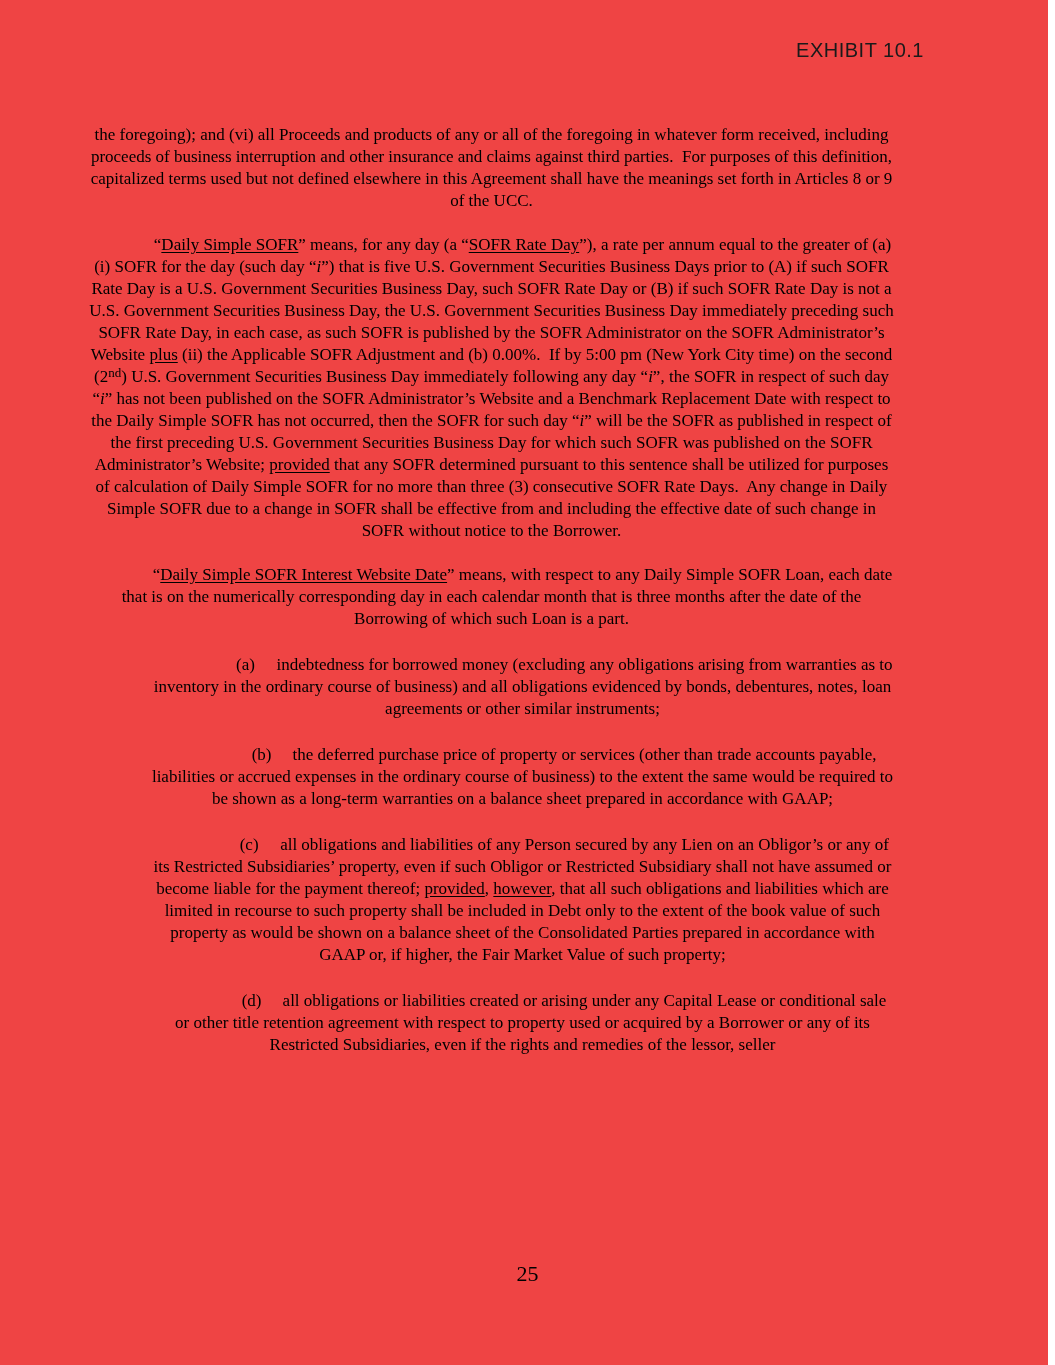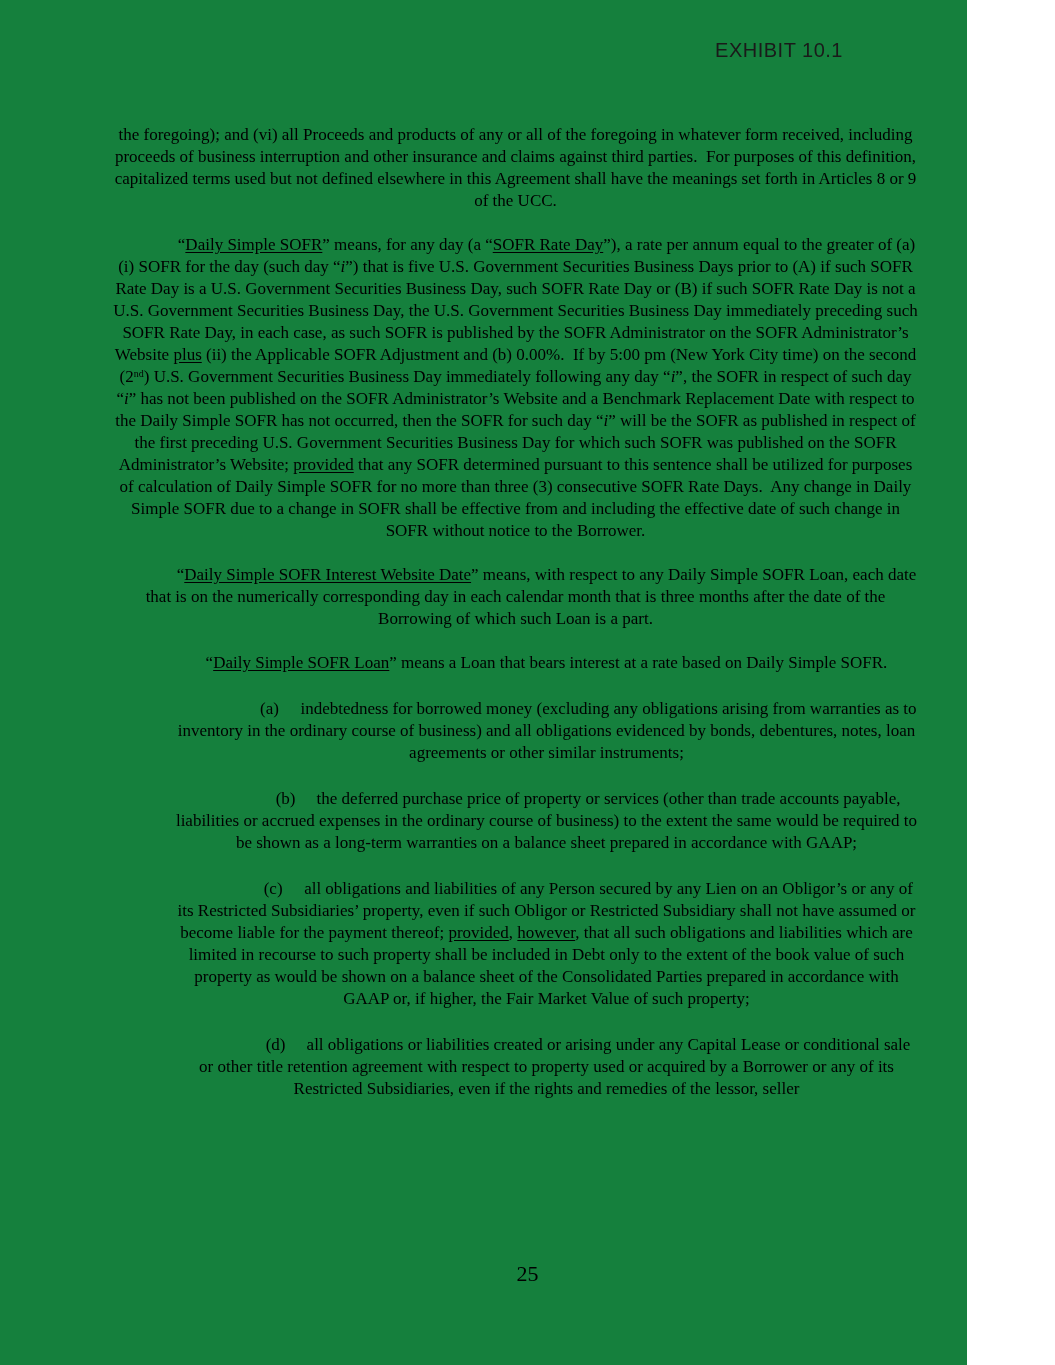--- a/index.html
+++ b/index.html
@@ -2,30 +2,30 @@
 <html><head>
 <meta charset="utf-8">
 <style>
   html, body {
     margin: 0;
     padding: 0;
     background: #ffffff;
   }
   .page {
     position: relative;
-    width: 967px;
+    width: 1048px;
     height: 1365px;
-    background: #15803d;
+    background: #ef4444;
     color: #000000;
     font-family: "Liberation Serif", "DejaVu Serif", serif;
     font-size: 17px;
     line-height: 22px;
     overflow: hidden;
     box-sizing: border-box;
-    padding: 38px 124px 0 112px;
+    padding: 38px 124px 0 88px;
   }
   .header {
     text-align: right;
     font-family: "Liberation Sans", "DejaVu Sans", sans-serif;
     font-size: 20px;
     line-height: 24px;
     color: #1a1a1a;
     letter-spacing: 0.5px;
   }
   .body {
@@ -54,21 +54,21 @@
     text-indent: 0;
   }
   .u {
     text-decoration: underline;
     text-underline-offset: 2px;
   }
   .i {
     font-style: italic;
   }
   sup {
-    font-size: 10px;
+    font-size: 13px;
     line-height: 0;
     vertical-align: 5px;
   }
   .footer {
     position: absolute;
     top: 1263px;
     left: 0;
     width: 1055px;
     text-align: center;
     font-size: 22px;
@@ -78,21 +78,20 @@
 <body>
 
 <div class="page">
   <div class="header">EXHIBIT 10.1</div>
 
   <div class="body">
 
   <p class="para flush"><span>the foregoing); and (vi) all Proceeds and products of any or all of the foregoing in whatever form received, including proceeds of business interruption and other insurance and claims against third parties.  For purposes of this definition, capitalized terms used but not defined elsewhere in this Agreement shall have the meanings set forth in Articles 8 or 9 of the UCC.</span></p>
       <p class="para indent"><span>“</span><span class="u">Daily Simple SOFR</span><span>” means, for any day (a “</span><span class="u">SOFR Rate Day</span><span>”), a rate per annum equal to the greater of (a) (i) SOFR for the day (such day “</span><span class="i">i</span><span>”) that is five U.S. Government Securities Business Days prior to (A) if such SOFR Rate Day is a U.S. Government Securities Business Day, such SOFR Rate Day or (B) if such SOFR Rate Day is not a U.S. Government Securities Business Day, the U.S. Government Securities Business Day immediately preceding such SOFR Rate Day, in each case, as such SOFR is published by the SOFR Administrator on the SOFR Administrator’s Website </span><span class="u">plus</span><span> (ii) the Applicable SOFR Adjustment and (b) 0.00%.  If by 5:00 pm (New York City time) on the second (2</span><sup>nd</sup><span>) U.S. Government Securities Business Day immediately following any day “</span><span class="i">i</span><span>”, the SOFR in respect of such day “</span><span class="i">i</span><span>” has not been published on the SOFR Administrator’s Website and a Benchmark Replacement Date with respect to the Daily Simple SOFR has not occurred, then the SOFR for such day “</span><span class="i">i</span><span>” will be the SOFR as published in respect of the first preceding U.S. Government Securities Business Day for which such SOFR was published on the SOFR Administrator’s Website; </span><span class="u">provided</span><span> that any SOFR determined pursuant to this sentence shall be utilized for purposes of calculation of Daily Simple SOFR for no more than three (3) consecutive SOFR Rate Days.  Any change in Daily Simple SOFR due to a change in SOFR shall be effective from and including the effective date of such change in SOFR without notice to the Borrower.</span></p>
       <p class="para indent"><span>“</span><span class="u">Daily Simple SOFR Interest Website Date</span><span>” means, with respect to any Daily Simple SOFR Loan, each date that is on the numerically corresponding day in each calendar month that is three months after the date of the Borrowing of which such Loan is a part.</span></p>
-      <p class="para indent"><span>“</span><span class="u">Daily Simple SOFR Loan</span><span>” means a Loan that bears interest at a rate based on Daily Simple SOFR.</span></p>
       <p class="para sub"><span class="label">(a)</span><span>indebtedness for borrowed money (excluding any obligations arising from warranties as to inventory in the ordinary course of business) and all obligations evidenced by bonds, debentures, notes, loan agreements or other similar instruments;</span></p>
       <p class="para sub"><span class="label">(b)</span><span>the deferred purchase price of property or services (other than trade accounts payable, liabilities or accrued expenses in the ordinary course of business) to the extent the same would be required to be shown as a long-term warranties on a balance sheet prepared in accordance with GAAP;</span></p>
       <p class="para sub"><span class="label">(c)</span><span>all obligations and liabilities of any Person secured by any Lien on an Obligor’s or any of its Restricted Subsidiaries’ property, even if such Obligor or Restricted Subsidiary shall not have assumed or become liable for the payment thereof; </span><span class="u">provided</span><span>, </span><span class="u">however</span><span>, that all such obligations and liabilities which are limited in recourse to such property shall be included in Debt only to the extent of the book value of such property as would be shown on a balance sheet of the Consolidated Parties prepared in accordance with GAAP or, if higher, the Fair Market Value of such property;</span></p>
       <p class="para sub"><span class="label">(d)</span><span>all obligations or liabilities created or arising under any Capital Lease or conditional sale or other title retention agreement with respect to property used or acquired by a Borrower or any of its Restricted Subsidiaries, even if the rights and remedies of the lessor, seller</span></p>
     </div>
 
   <div class="footer">25</div>
 </div>
 
 </body></html>

